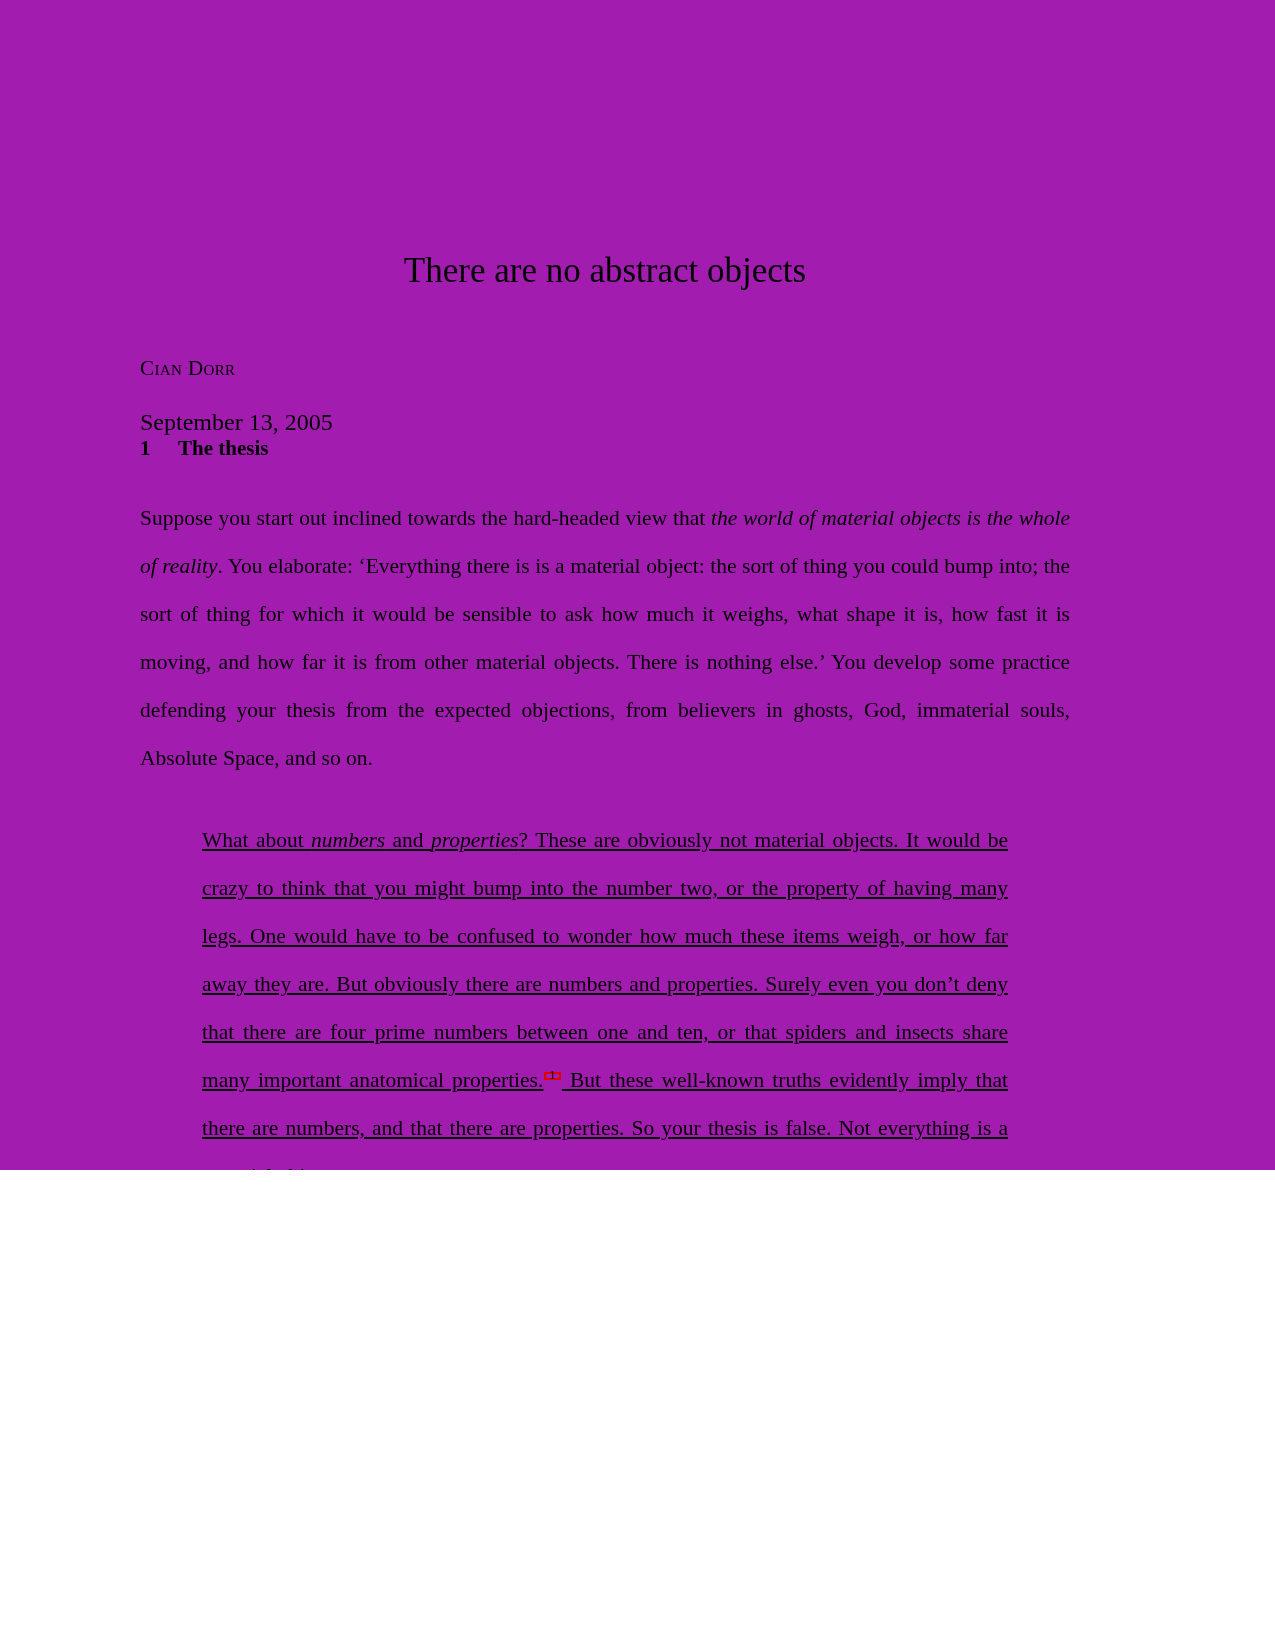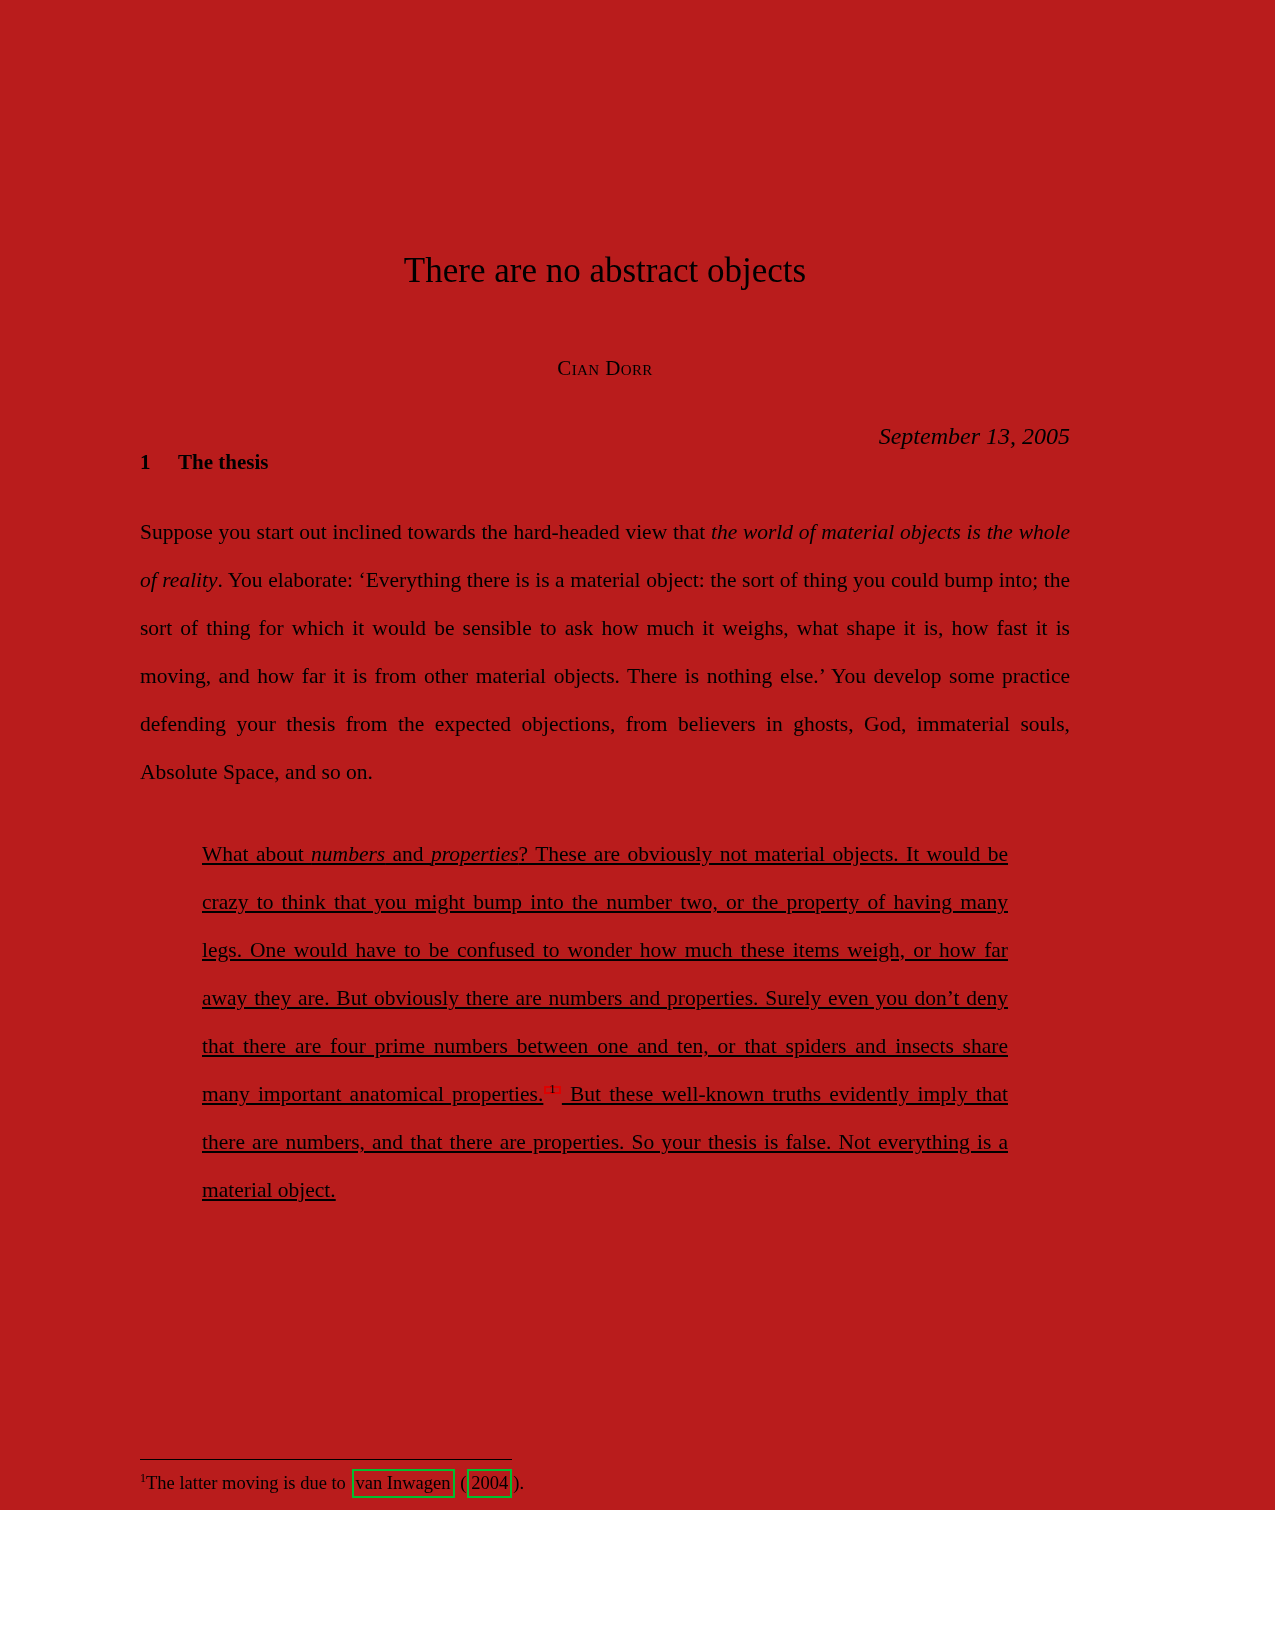--- a/index.html
+++ b/index.html
@@ -7,52 +7,51 @@
     padding: 0;
     background: #ffffff;
   }
   body {
     font-family: "Liberation Serif", "DejaVu Serif", serif;
     color: #000000;
   }
   .page {
     position: relative;
     width: 1275px;
-    height: 1510px;
+    height: 1170px;
     margin: 0 auto;
-    background: #b91c1c;
+    background: #a21caf;
     overflow: hidden;
   }
   .content {
     position: absolute;
     left: 140px;
     top: 0;
     width: 930px;
   }
 
   
   .title {
     text-align: center;
     font-size: 35px;
     line-height: 1.2;
     margin-top: 250px;
     font-weight: normal;
   }
   .author {
-    text-align: center;
+    text-align: left;
     margin-top: 64px;
     font-size: 21px;
     font-variant: small-caps;
     letter-spacing: 0.4px;
   }
   .date {
-    text-align: right;
-    margin-top: 42px;
+    text-align: left;
+    margin-top: 28px;
     font-size: 24px;
-    font-style: italic;
   }
 
   
   .section-heading {
     font-size: 21px;
     font-weight: bold;
   }
   .section-heading .sec-num {
     display: inline-block;
     width: 38px;

